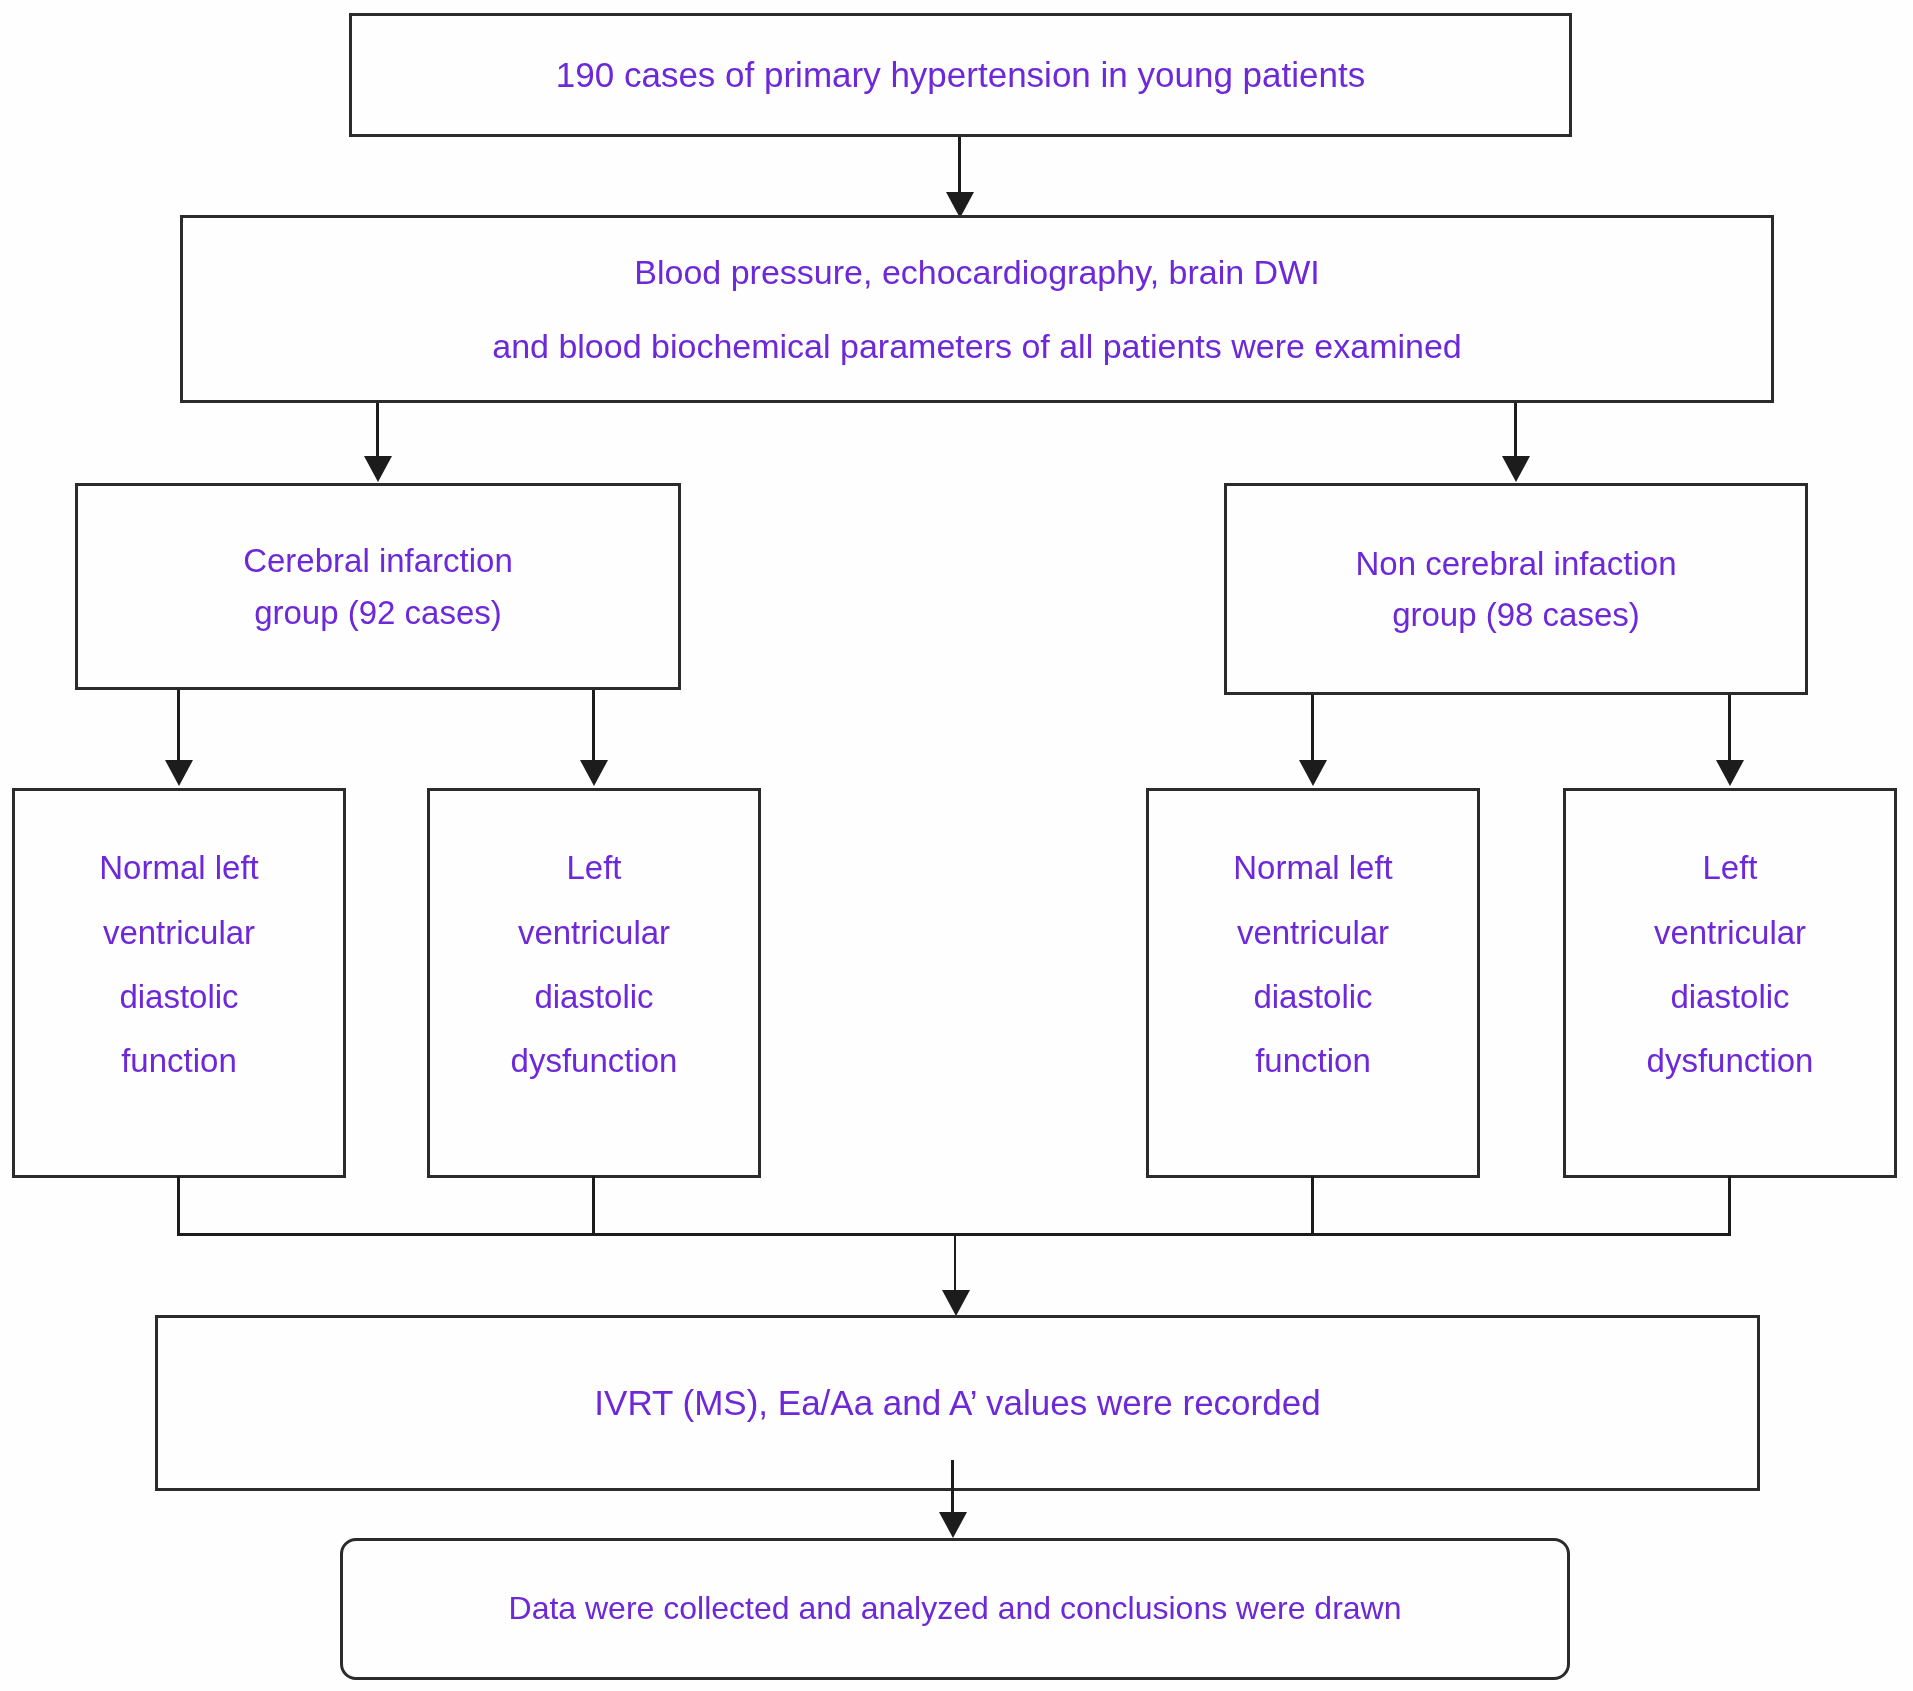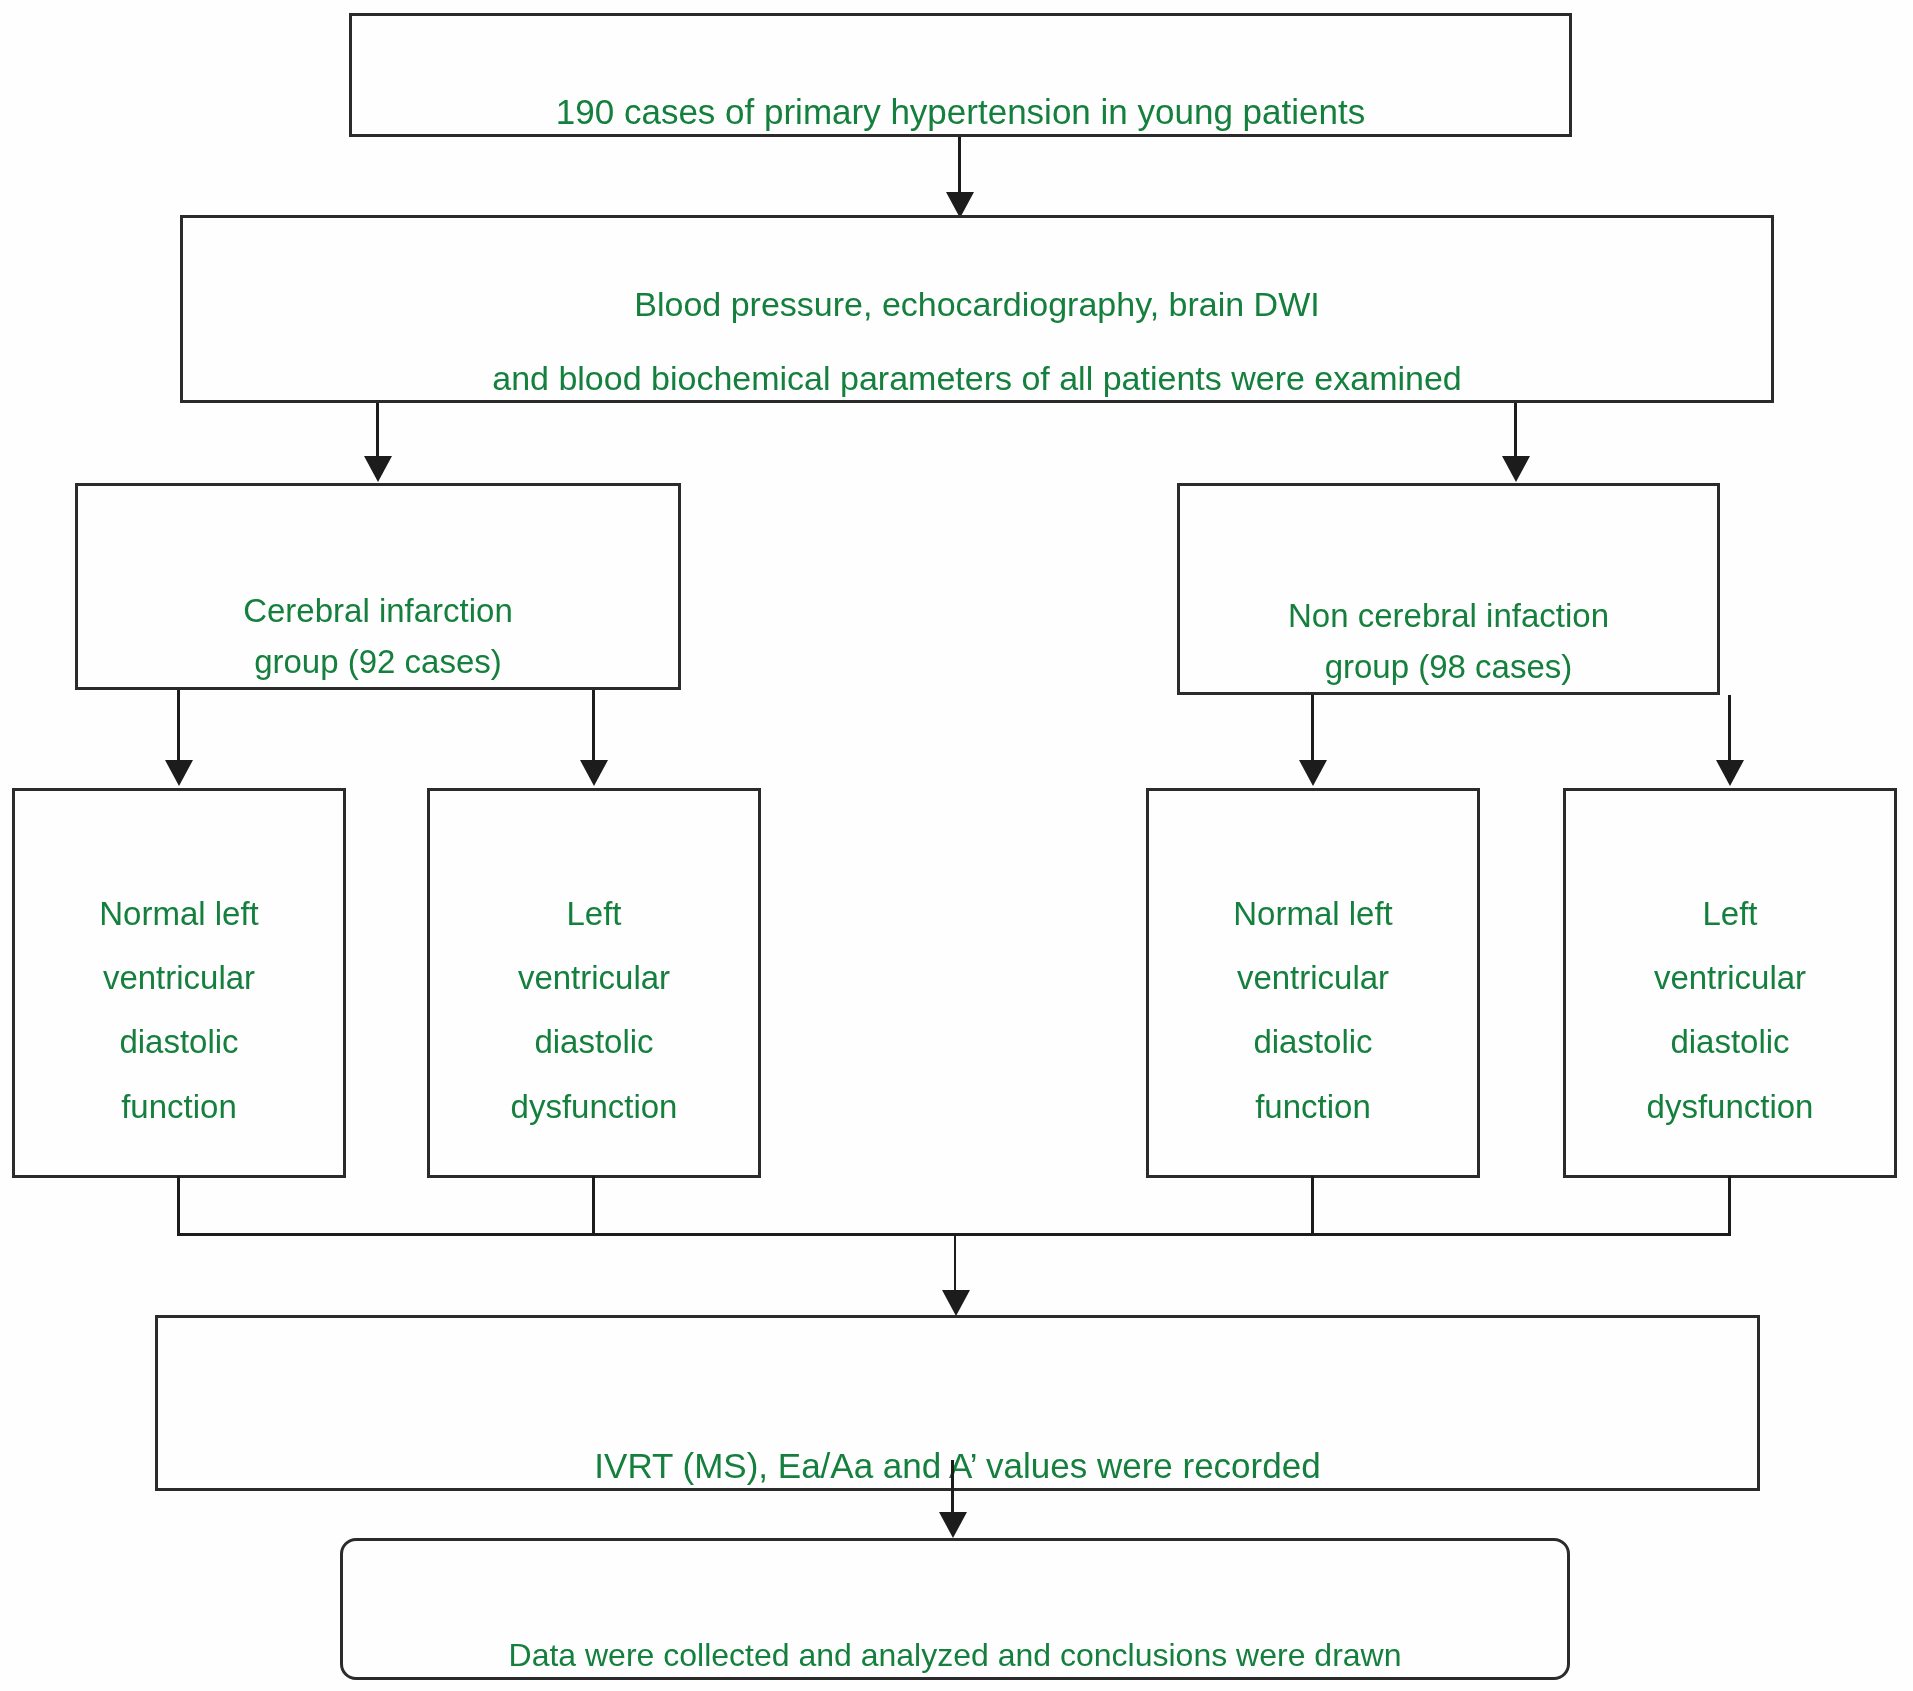--- a/index.html
+++ b/index.html
@@ -12,25 +12,25 @@
     color: #474747;
   }
   .node {
     position: absolute;
     box-sizing: border-box;
     border: 3px solid #2b2b2b;
     background: #fefefe;
     display: flex;
     flex-direction: column;
     align-items: center;
-    justify-content: flex-end;
+    justify-content: center;
     text-align: center;
     font-size: 35px;
     line-height: 1.3;
-    color: #15803d;
+    color: #6d28d9;
   }
   .node .ln { white-space: nowrap; }
   .vline { position: absolute; width: 3px; background: #1c1c1c; }
   .hline { position: absolute; height: 3px; background: #1c1c1c; }
   .ahead {
     position: absolute; width: 0; height: 0;
     border-left: 14px solid transparent;
     border-right: 14px solid transparent;
     border-top: 26px solid #1c1c1c;
   }
@@ -57,21 +57,21 @@
 
   <div class="vline" style="left:376px; top:403px; height:56px;"></div>
   <div class="ahead" style="left:364px; top:456px;"></div>
   <div class="vline" style="left:1514px; top:403px; height:56px;"></div>
   <div class="ahead" style="left:1502px; top:456px;"></div>
 
   <div class="node group-node" style="left:75px; top:483px; width:606px; height:207px;">
     <div class="ln">Cerebral infarction</div>
     <div class="ln">group (92 cases)</div>
   </div>
-  <div class="node group-node" style="left:1177px; top:483px; width:543px; height:212px;">
+  <div class="node group-node" style="left:1224px; top:483px; width:584px; height:212px;">
     <div class="ln">Non cerebral infaction</div>
     <div class="ln">group (98 cases)</div>
   </div>
 
   <div class="vline" style="left:177px; top:690px; height:72px;"></div>
   <div class="ahead" style="left:165px; top:760px;"></div>
   <div class="vline" style="left:592px; top:690px; height:72px;"></div>
   <div class="ahead" style="left:580px; top:760px;"></div>
   <div class="vline" style="left:1311px; top:695px; height:67px;"></div>
   <div class="ahead" style="left:1299px; top:760px;"></div>

